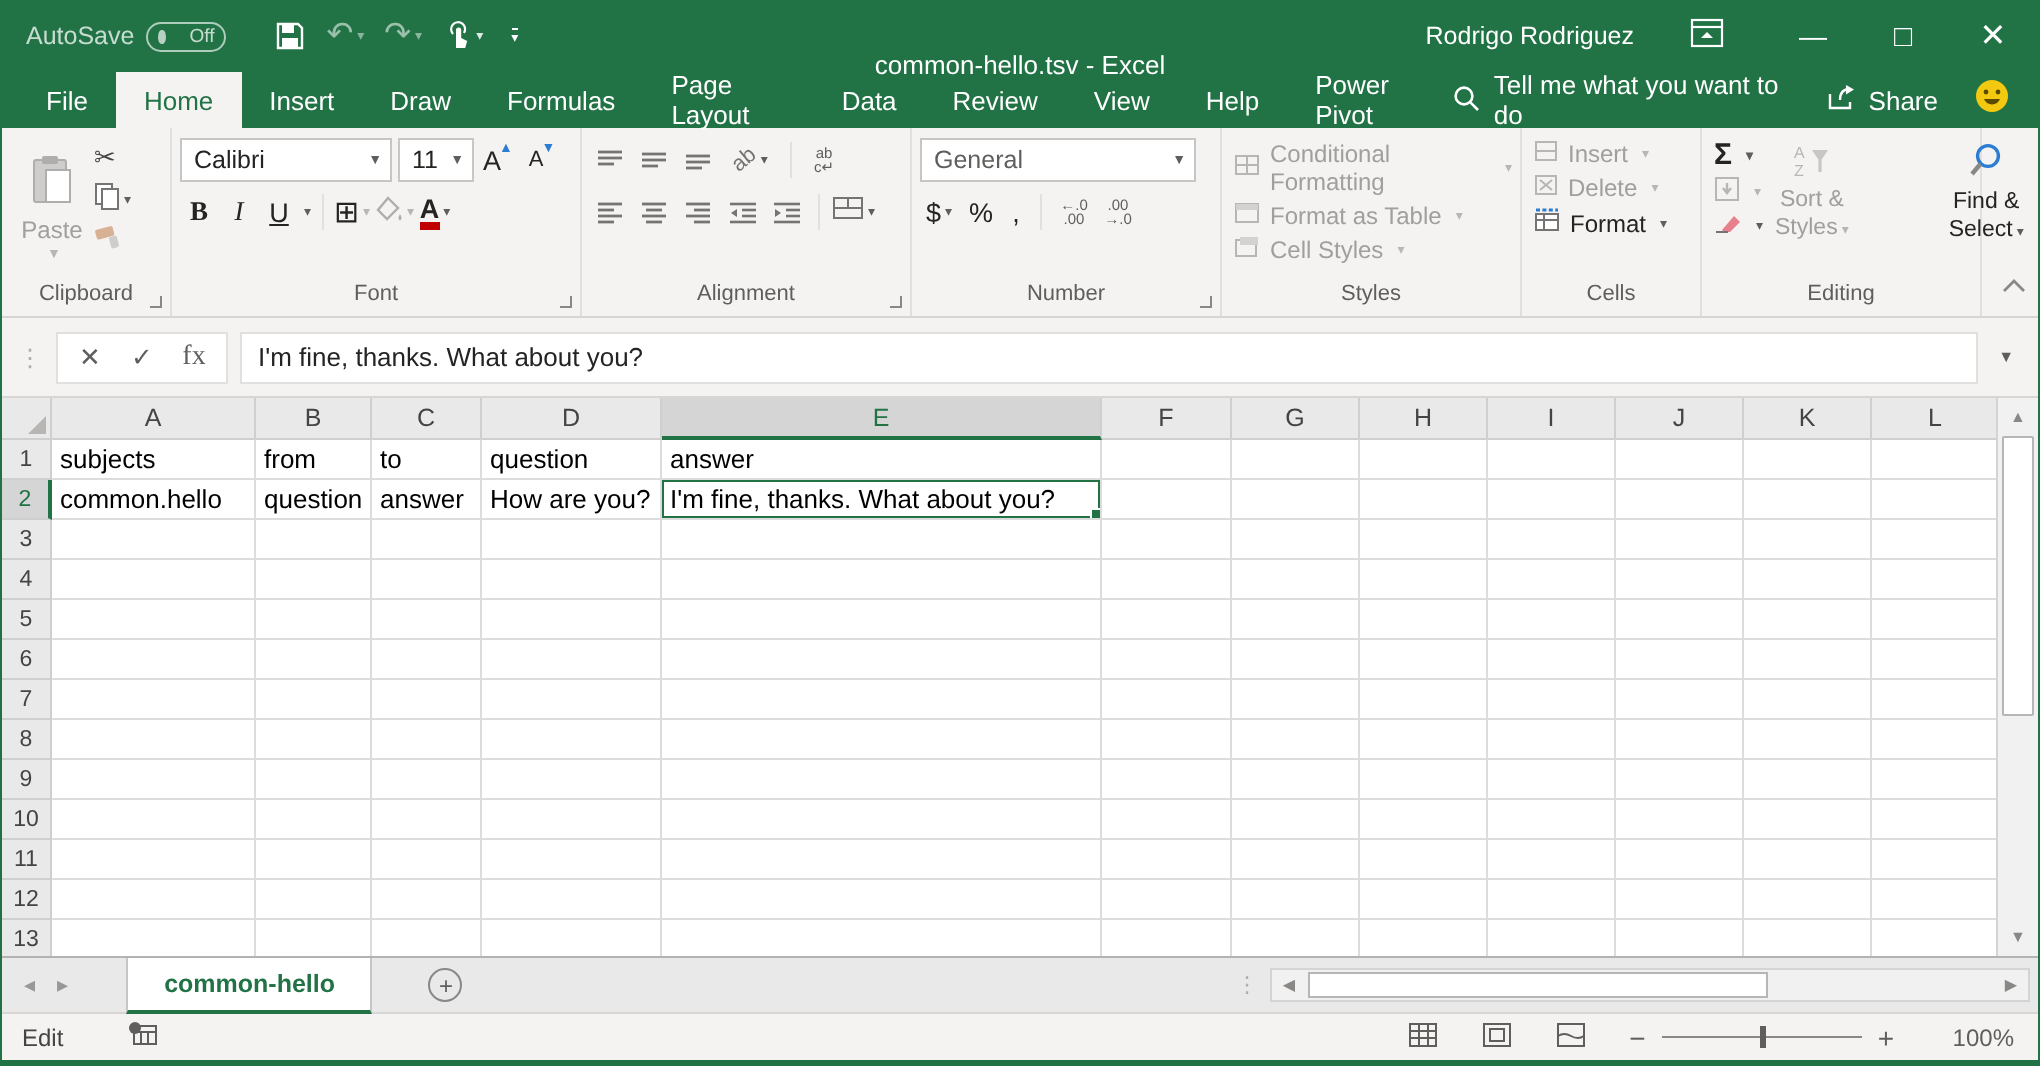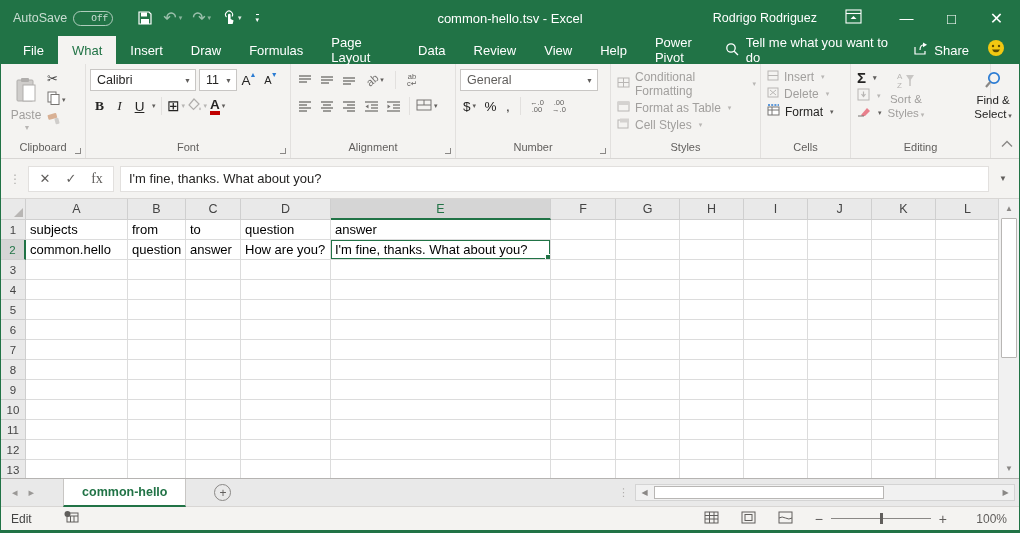--- a/index.html
+++ b/index.html
@@ -5,30 +5,30 @@
   * { margin:0; padding:0; box-sizing:border-box; }
   body { font-family:"Liberation Sans", sans-serif; background:#888; }
   .window { width:1020px; height:533px; background:#15803d; position:relative; overflow:hidden;
             border-left:1px solid #217346; border-right:1px solid #217346; }
 
   
   .titlebar { height:36px; background:#217346; display:flex; align-items:center; color:#fff; position:relative; }
   .tb-left { display:flex; align-items:center; gap:10px; padding-left:12px; }
   .autosave { display:flex; align-items:center; gap:6px; opacity:.75; font-size:12.5px; }
   .as-pill { width:40px; height:15px; border:1px solid rgba(255,255,255,.85); border-radius:8px;
-             display:flex; align-items:center; gap:12px; padding:0 5px; font-size:9.5px;font-family:Liberation Mono, monospace; }
+             display:flex; align-items:center; gap:12px; padding:0 5px; font-size:9.5px; }
   .as-dot { width:7px; height:7px; border-radius:50%; background:rgba(255,255,255,.9); }
   .qat { display:flex; align-items:center; gap:2px; margin-left:10px; }
   .qat-btn { display:flex; align-items:center; padding:3px 4px; cursor:pointer; }
   .qat-btn svg { display:block; }
   .u-glyph { font-size:16px; line-height:16px; color:#fff; }
   .dim { opacity:.55; }
   .mini-caret { font-size:7px; margin-left:2px; opacity:.85; }
   .qat-custom { border-top:1.5px solid #fff; font-size:7px; line-height:7px; padding-top:1px; margin-left:4px; }
-  .tb-title { position:absolute; left:50%; top:0; transform:translateX(-50%); height:36px;
+  .tb-title { position:absolute; left:50%; top:14px; transform:translateX(-50%); height:36px;
               display:flex; align-items:center; font-size:13px; white-space:nowrap; }
   .tb-right { margin-left:auto; display:flex; align-items:center; height:36px; }
   .tb-user { font-size:12.5px; margin-right:28px; }
   .winbtn { width:45px; height:36px; display:flex; align-items:center; justify-content:center;
             font-size:14px; cursor:pointer; }
   .ribbon-opts { margin-right:22px; }
 
   
   .tabrow { height:28px; background:#217346; display:flex; align-items:flex-end; padding-left:8px; }
   .rtab { height:28px; display:flex; align-items:center; padding:0 14px; color:#fff; font-size:13px; cursor:pointer; }
@@ -229,21 +229,21 @@
         </div>
       <div class="winbtn">
           <span style="font-size:16px;">✕</span>
         </div>
     </div>
   </div>
 
   <div class="tabrow">
     <div id="tabs-container" style="display:flex; align-items:flex-end; height:28px;">
         <div class="rtab">File</div>
-        <div class="rtab active">What</div>
+        <div class="rtab active">Home</div>
         <div class="rtab">Insert</div>
         <div class="rtab">Draw</div>
         <div class="rtab">Formulas</div>
         <div class="rtab">Page Layout</div>
         <div class="rtab">Data</div>
         <div class="rtab">Review</div>
         <div class="rtab">View</div>
         <div class="rtab">Help</div>
         <div class="rtab">Power Pivot</div>
       </div>

